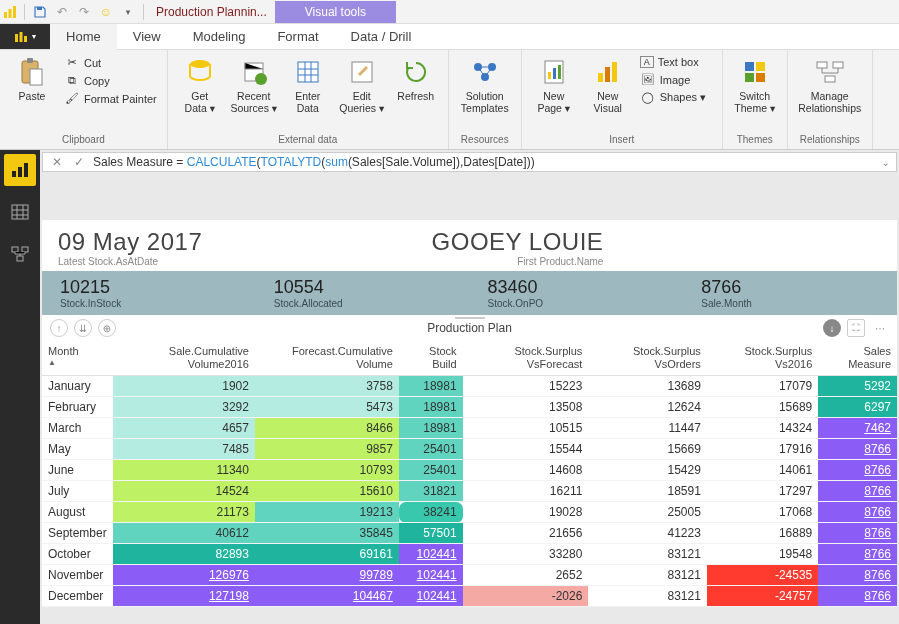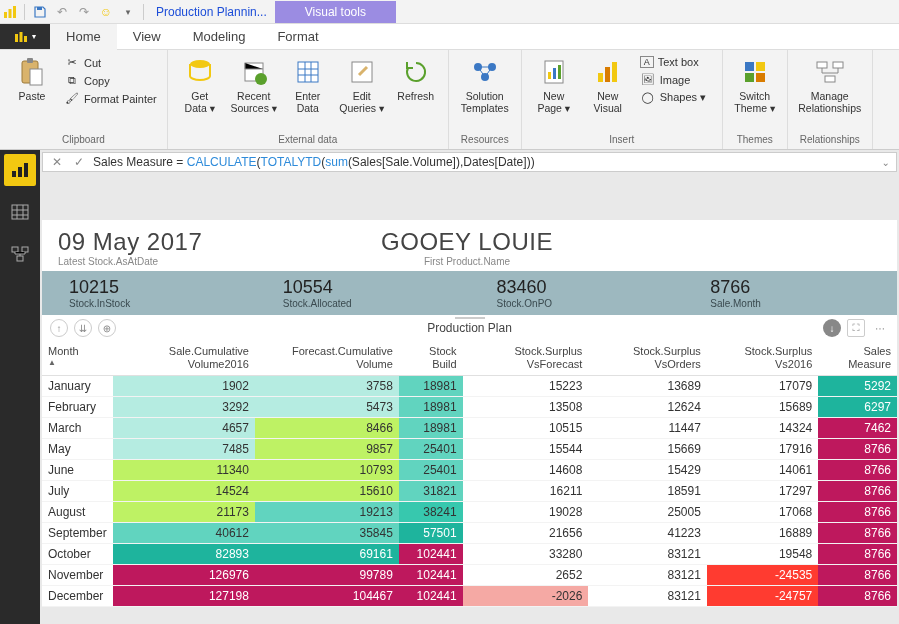--- a/index.html
+++ b/index.html
@@ -3,21 +3,21 @@
 <meta charset="utf-8">
 <style>
 * { box-sizing: border-box; margin: 0; padding: 0; font-family: 'Segoe UI', Tahoma, sans-serif; }
 body { background: #fff; width: 899px; height: 624px; overflow: hidden; font-size: 12px; color: #333; }
 
 
 .title-bar { height: 24px; background: #f3f3f3; display: flex; align-items: center; border-bottom: 1px solid #ddd; }
 .title-icon { width: 20px; height: 20px; display: flex; align-items: center; justify-content: center; font-size: 12px; }
 .title-bar .qat-btn { width: 22px; height: 22px; display: flex; align-items: center; justify-content: center; cursor: pointer; }
 .title-bar .divider { width: 1px; height: 16px; background: #ccc; margin: 0 4px; }
-.title-text { padding: 0 8px; font-size: 12px; color: #1d4ed8; white-space: nowrap; overflow: hidden; text-overflow: ellipsis; max-width: 150px; }
+.title-text { padding: 0 8px; font-size: 12px; color: #7f1d1d; white-space: nowrap; overflow: hidden; text-overflow: ellipsis; max-width: 150px; }
 .context-tab { background: #9b8ce2; color: #fff; padding: 4px 30px; font-size: 12px; }
 
 
 .ribbon-tabs { height: 26px; background: #fff; display: flex; align-items: stretch; border-bottom: 1px solid #ddd; }
 .file-tab { background: #2e2e2e; color: #fff; padding: 0 14px; display: flex; align-items: center; gap: 4px; font-size: 12px; }
 .file-tab .caret { font-size: 8px; }
 .tab { padding: 0 16px; display: flex; align-items: center; font-size: 13px; color: #444; cursor: pointer; }
 .tab.active { background: #f3f3f3; border-bottom: 2px solid #f3f3f3; margin-bottom: -1px; }
 
 
@@ -44,45 +44,45 @@
 .formula-bar .fx-btn { color: #888; cursor: pointer; width: 16px; text-align: center; }
 .formula-content { flex: 1; white-space: nowrap; overflow: hidden; }
 .formula-content .kw { color: #2e8bda; }
 .formula-bar .chev { color: #888; font-size: 10px; }
 
 .report { background: #fff; margin-top: 2px; }
 .header-row { display: flex; padding: 8px 21px 4px 16px; margin-top: 48px; }
 .header-col { flex: 1; }
 .header-big { font-size: 24px; color: #444; font-weight: 300; letter-spacing: 0.5px; }
 .header-small { font-size: 10px; color: #888; }
-.header-center { text-align: center; }
+.header-center { text-align: right; }
 
 .kpi-row { display: flex; background: #9db8bf; }
-.kpi { flex: 1; padding: 6px 27px; color: #222; }
+.kpi { flex: 1; padding: 6px 18px; color: #222; }
 .kpi-val { font-size: 18px; font-weight: 400; }
 .kpi-lab { font-size: 10px; color: #3a4a4f; }
 
 .table-toolbar { display: flex; align-items: center; padding: 4px 8px; }
 .tb-left { display: flex; gap: 6px; color: #888; }
 .tb-left span, .tb-right span { width: 18px; height: 18px; display: inline-flex; align-items: center; justify-content: center; border: 1px solid #ccc; border-radius: 50%; font-size: 10px; cursor: pointer; }
 .tb-center { flex: 1; text-align: center; font-size: 12px; color: #444; position: relative; }
 .tb-center::before { content: ""; position: absolute; left: 50%; top: -4px; width: 30px; height: 2px; background: #ccc; transform: translateX(-50%); }
 .tb-right { display: flex; gap: 6px; color: #888; }
 .tb-right .sq { border-radius: 2px; }
 
 .data-table { width: 100%; border-collapse: collapse; font-size: 12px; }
 .data-table th { text-align: left; padding: 4px 6px; font-weight: 400; color: #444; vertical-align: top; border-bottom: 1px solid #e0e0e0; font-size: 11px; line-height: 1.2; }
 .data-table th.num-h { text-align: right; }
 .data-table td { padding: 3px 6px; border-bottom: 1px solid #f3f3f3; }
 .data-table td.num { text-align: right; }
 .sort-arrow { font-size: 8px; display: block; color: #666; }
 
 
 .h1 { background: #b5ece1; } .h2 { background: #bef264; } .h3 { background: #61d4bf; }
-.h4 { background: #37c8ae; } .h5 { background: #1eb49d; color:#fff; } .h6 { background: #be185d; color:#fff; }
+.h4 { background: #37c8ae; border-radius: 7px; } .h5 { background: #1eb49d; color:#fff; } .h6 { background: #8b5cf6; color:#fff;text-decoration:underline; }
 .neg { background: #ff3b30; color: #fff; }
 .pink { background: #f5a9a4; }
 
 svg { display: block; }
 </style>
 </head>
 <body>
 
 <div class="title-bar">
   <span class="title-icon">
@@ -114,20 +114,21 @@
         <rect x="1" y="3" width="3" height="8" fill="#f2c811"></rect>
         <rect x="5.5" y="1" width="3" height="10" fill="#f2c811"></rect>
         <rect x="10" y="5" width="3" height="6" fill="#f2c811"></rect>
       </svg>
     <span class="caret">▾</span>
   </div>
   <div class="tab active">Home</div>
   <div class="tab">View</div>
   <div class="tab">Modeling</div>
   <div class="tab">Format</div>
+  <div class="tab">Data / Drill</div>
 </div>
 
 <div class="ribbon">
 
   <div class="group">
     <div class="group-row">
       <div class="big-btn">
         <div class="icon-box">
             <svg width="28" height="30" viewBox="0 0 28 30">
               <rect x="4" y="4" width="16" height="22" rx="2" fill="#d9b36c" stroke="#9c7a3a"></rect>

